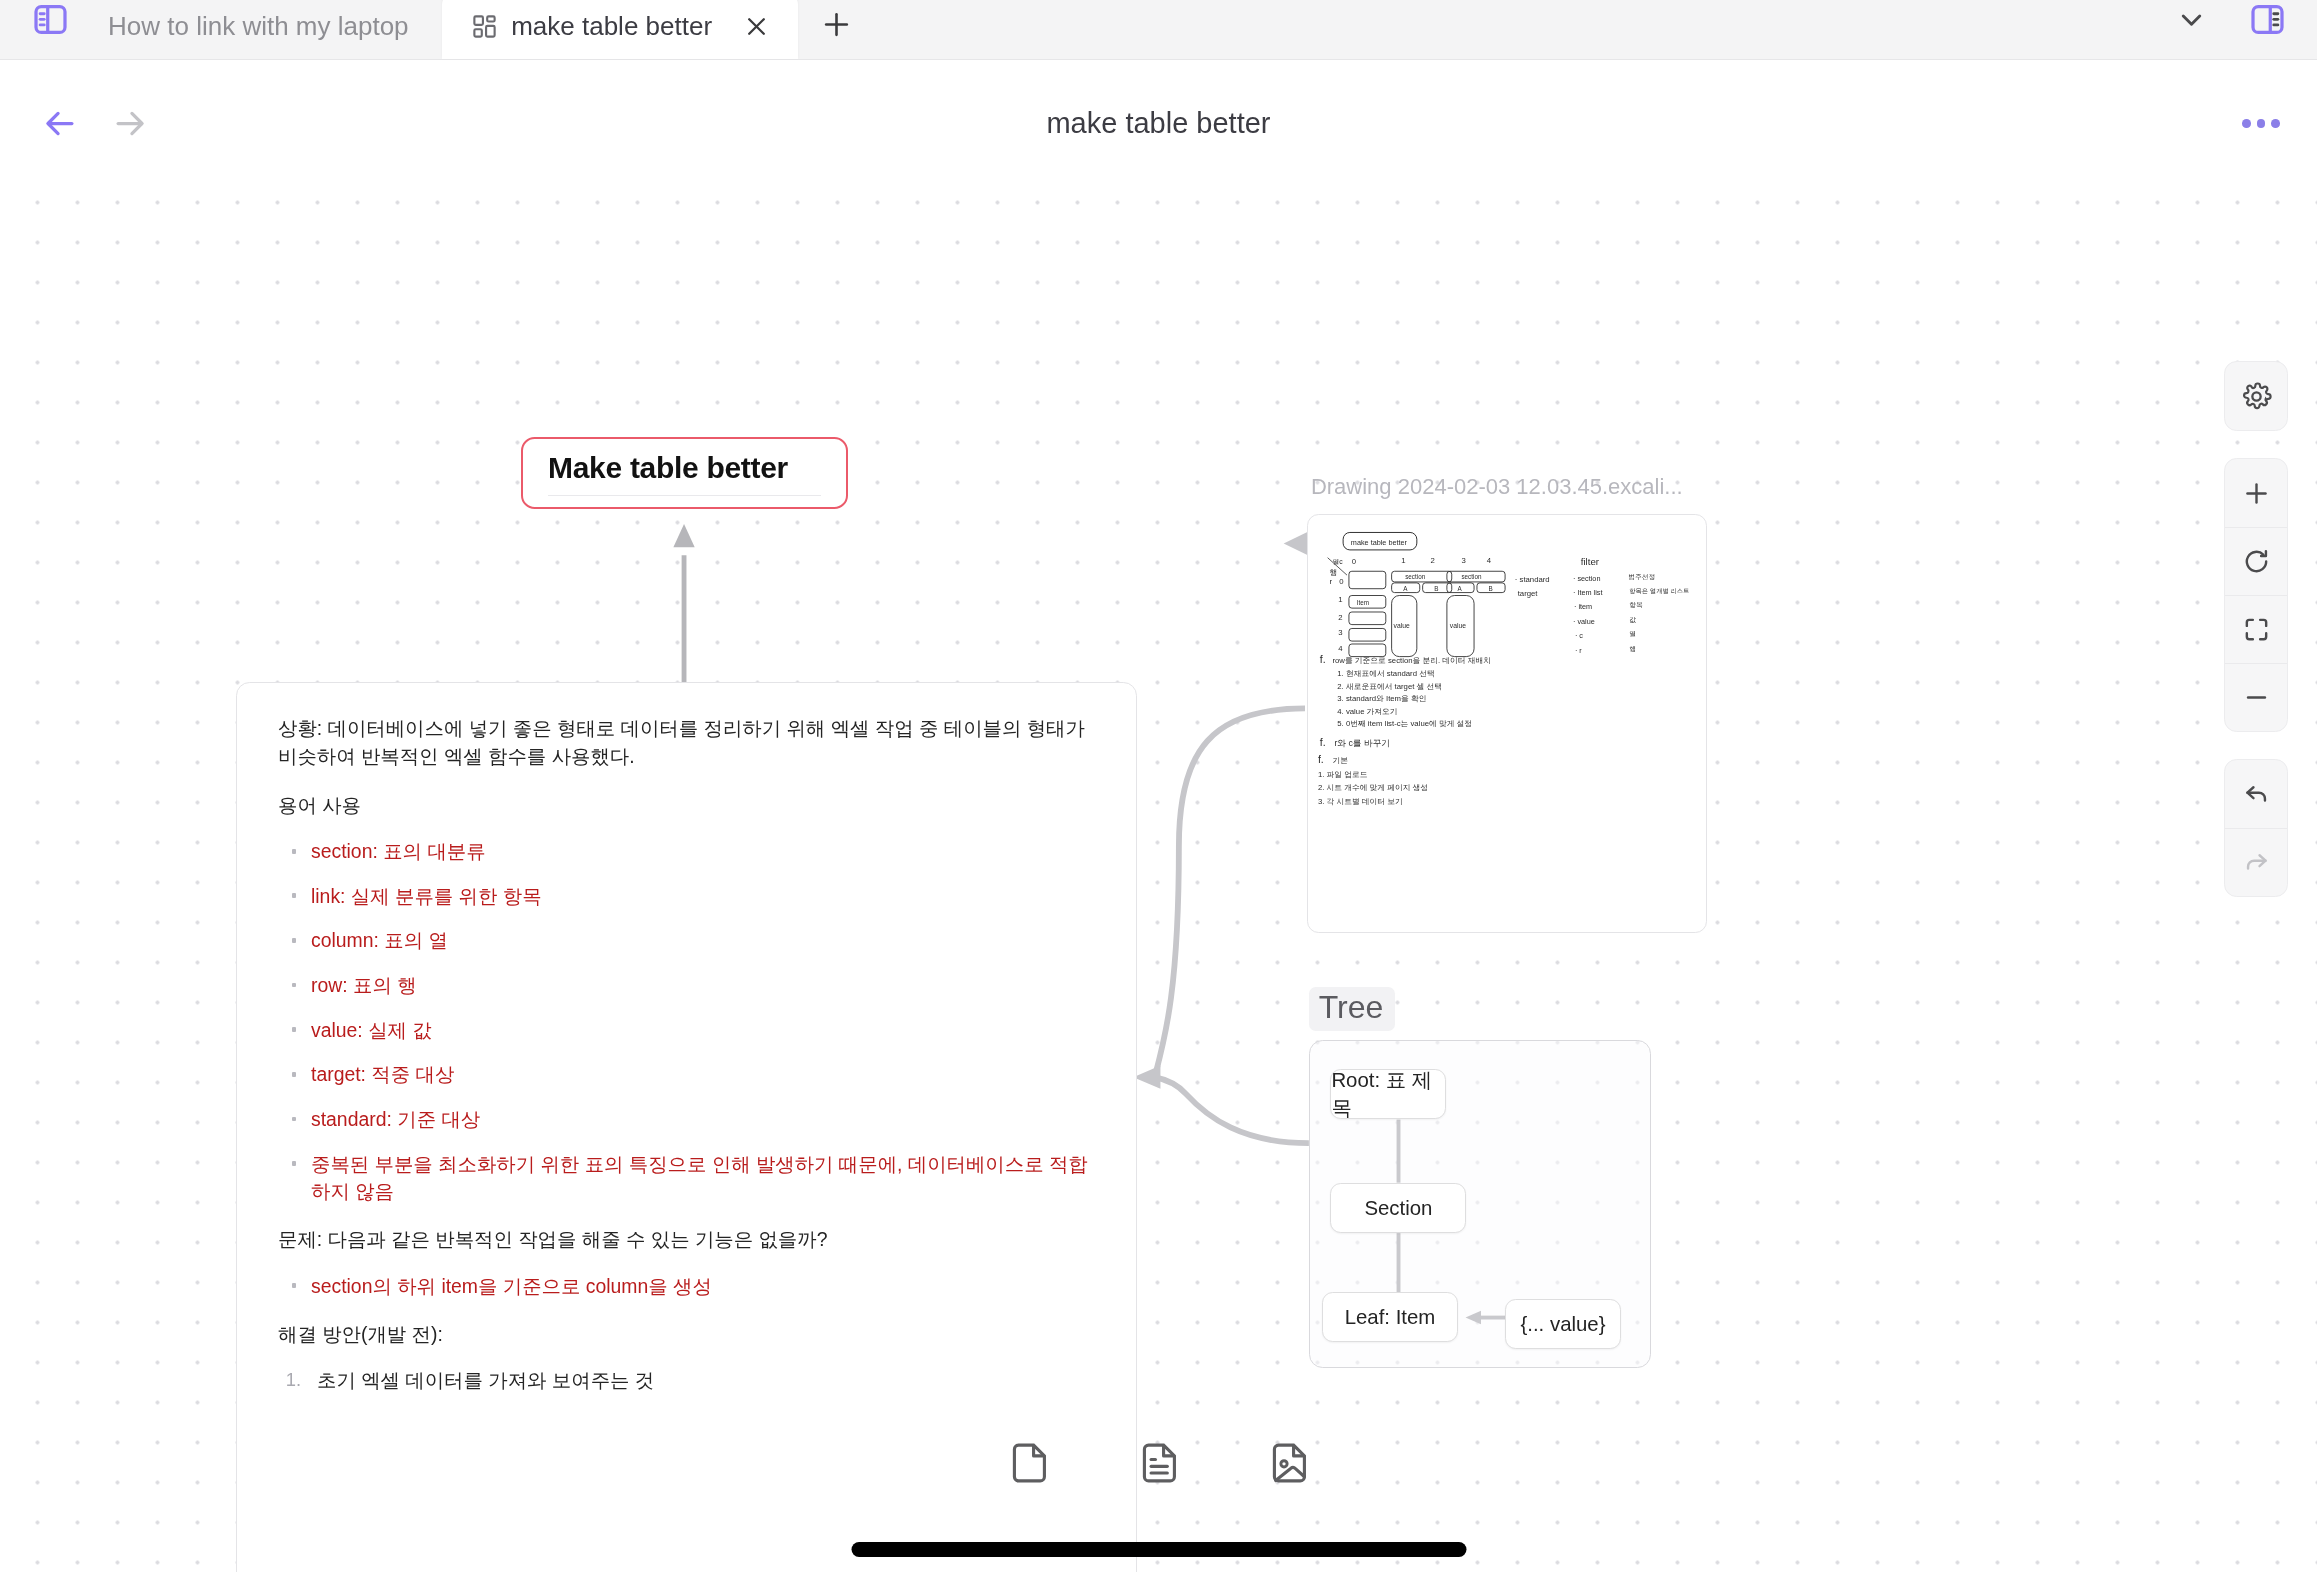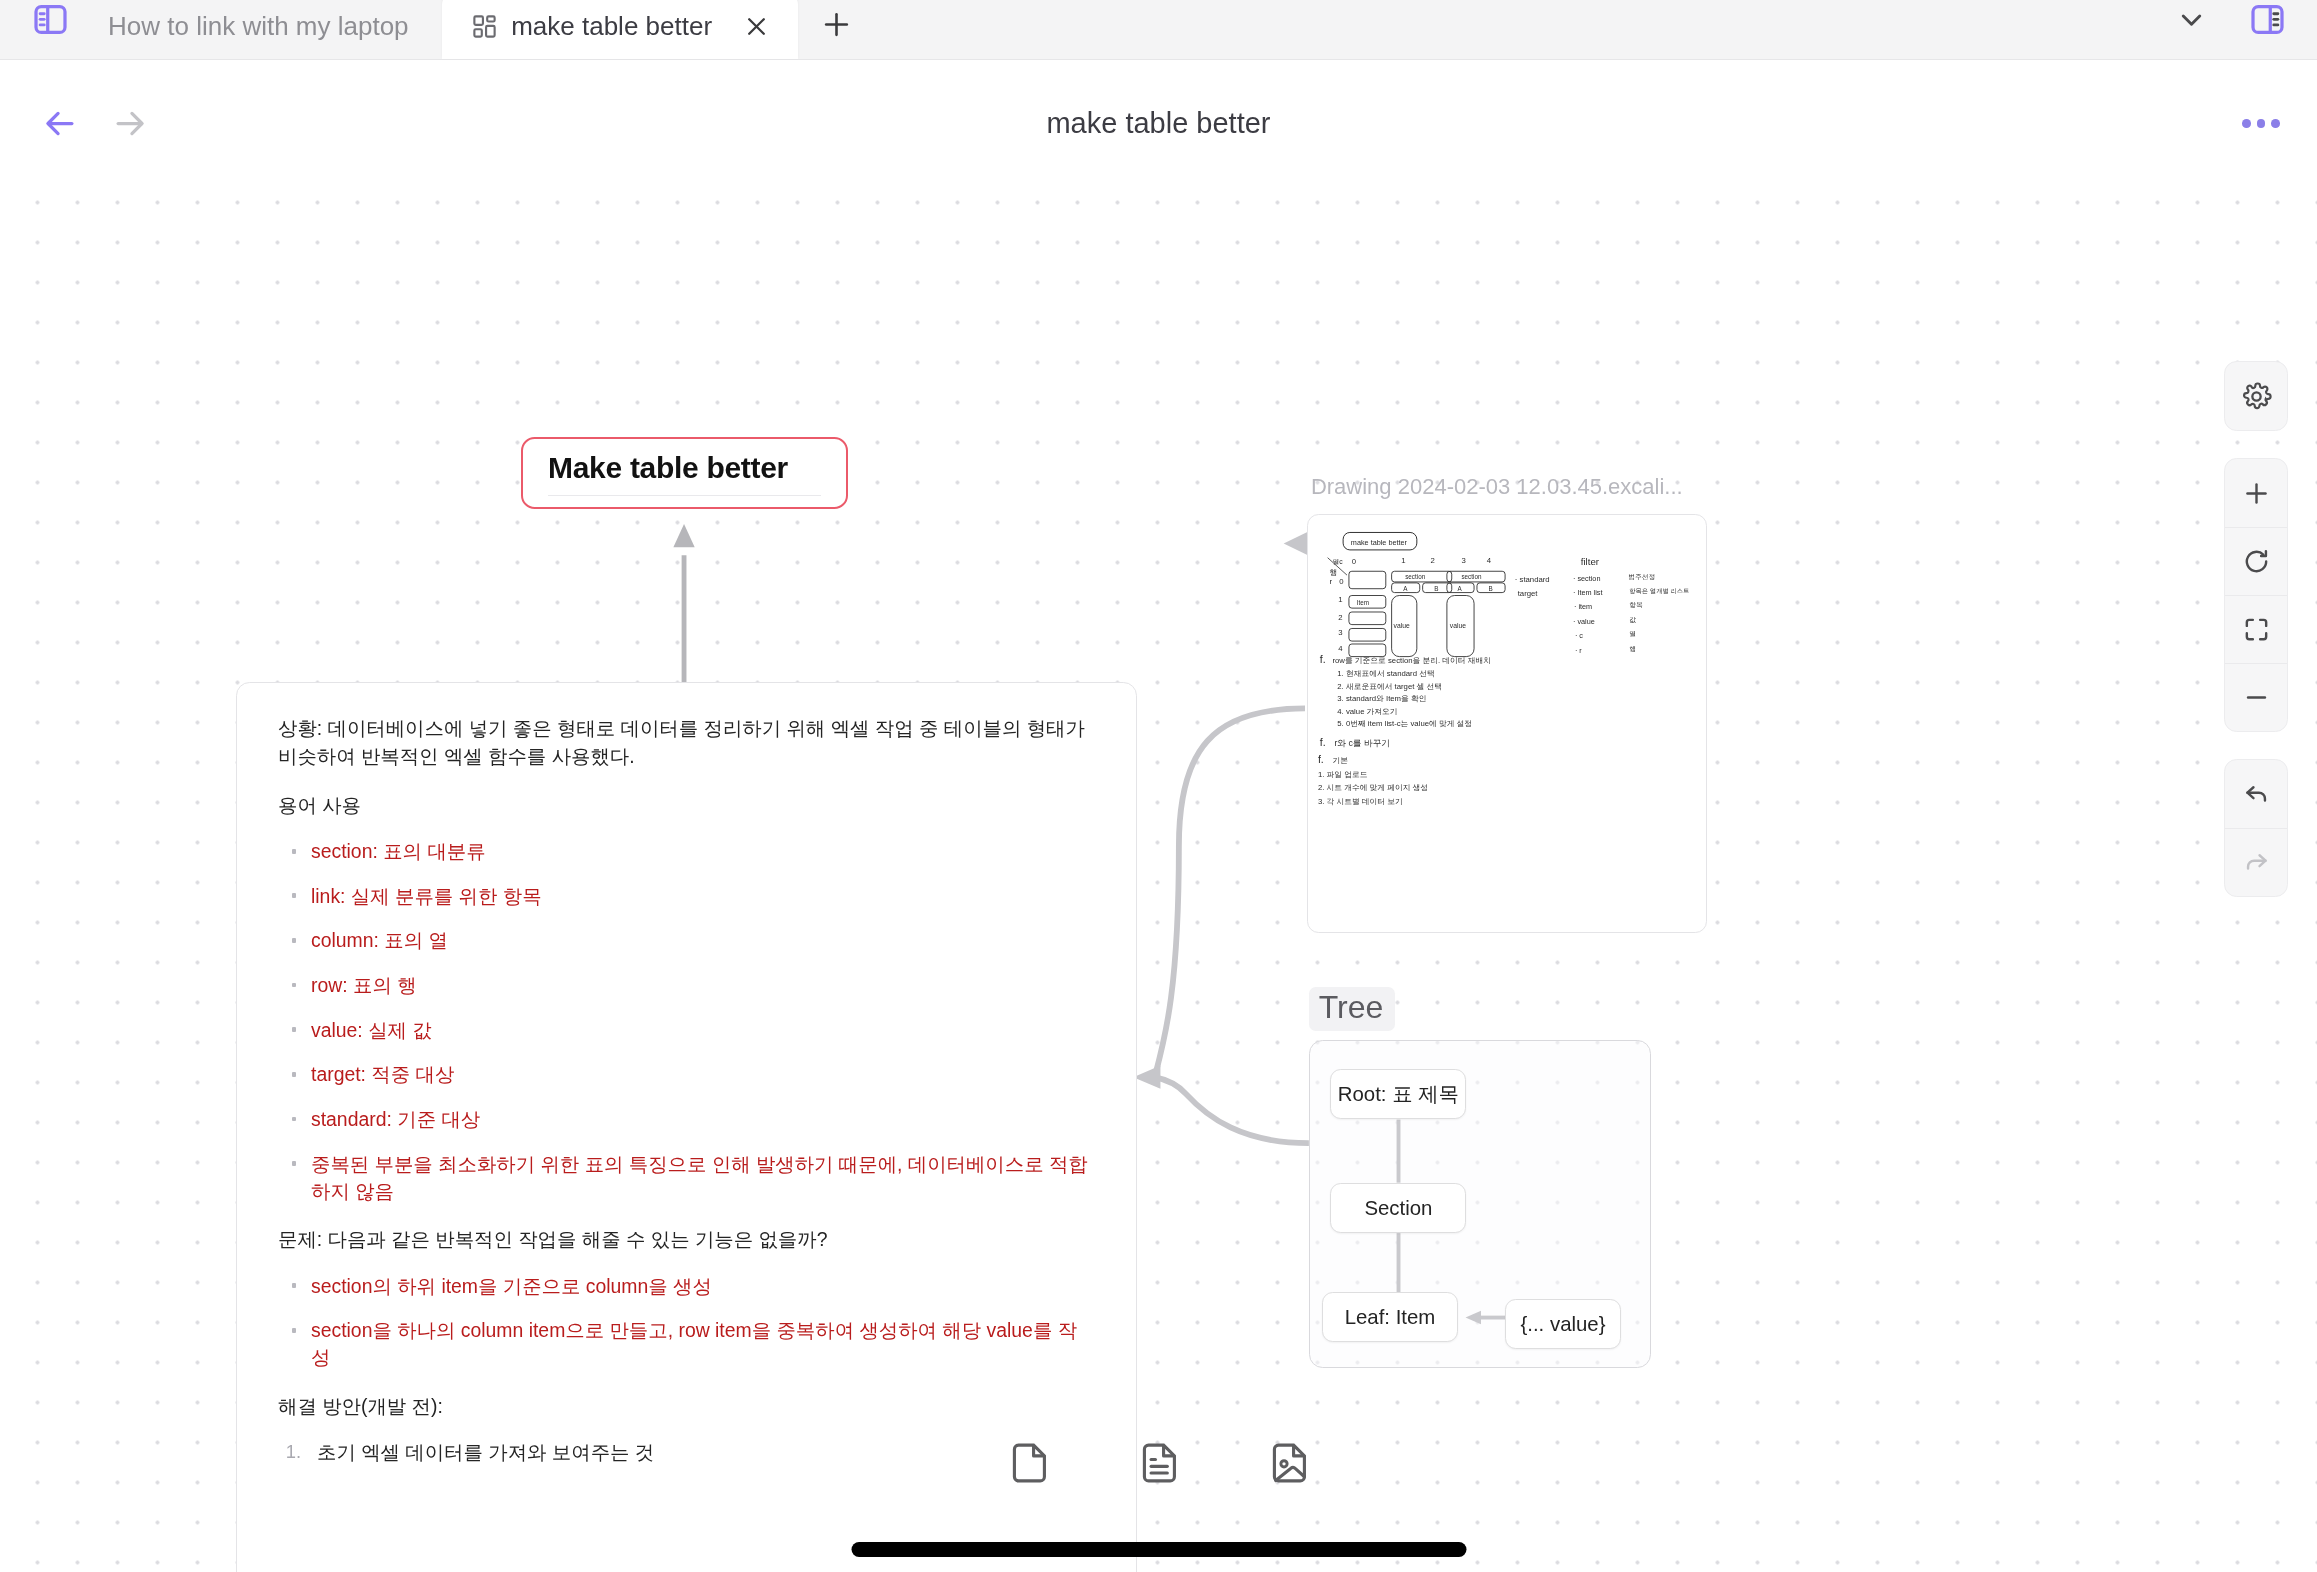--- a/index.html
+++ b/index.html
@@ -134,21 +134,21 @@
   .tree-frame {
     width: 342px; height: 328px; border: 1px solid #d9d9dd;
     border-radius: 13.6px; background: rgba(252,252,253,0.5); position: relative;
   }
   .tnode {
     position: absolute; background: #fff; border: 1px solid #dededf;
     border-radius: 10.7px; box-shadow: 0 1px 1.9px rgba(0,0,0,0.05);
     display: flex; align-items: center; justify-content: center;
     font-size: 20.4px; color: #242424;
   }
-  #tn-root { left: 20.4px; top: 28px; width: 136px; height: 50px; }
+  #tn-root { left: 20.4px; top: 28px; width: 116px; height: 50px; }
   #tn-section { left: 20.4px; top: 142px; width: 136px; height: 50px; }
   #tn-leaf { left: 12px; top: 251px; width: 136px; height: 50px; }
   #tn-value { left: 195px; top: 258px; width: 116px; height: 50px; }
   .tree-svg { position: absolute; left: 0; top: 0; width: 342px; height: 328px; }
 
   
   .rtools { position: absolute; right: 29px; top: 194px; display: flex; flex-direction: column; gap: 27px; }
   .rgroup {
     background: #f6f6f7; border: 1px solid #ececee; border-radius: 12.6px;
     display: flex; flex-direction: column; overflow: hidden;
@@ -288,21 +288,20 @@
           <li>column: 표의 열</li>
           <li>row: 표의 행</li>
           <li>value: 실제 값</li>
           <li>target: 적중 대상</li>
           <li>standard: 기준 대상</li>
           <li>중복된 부분을 최소화하기 위한 표의 특징으로 인해 발생하기 때문에, 데이터베이스로 적합하지 않음</li>
         </ul>
         <p class="np-strong">문제: 다음과 같은 반복적인 작업을 해줄 수 있는 기능은 없을까?</p>
         <ul class="nlist">
           <li>section의 하위 item을 기준으로 column을 생성</li>
-          <li>section을 하나의 column item으로 만들고, row item을 중복하여 생성하여 해당 value를 작성</li>
         </ul>
         <p class="np-strong">해결 방안(개발 전):</p>
         <ol class="nolist">
           <li>초기 엑셀 데이터를 가져와 보여주는 것</li>
 
         </ol>
 
       </div>
       <div class="note-fade"></div>
     </div>

